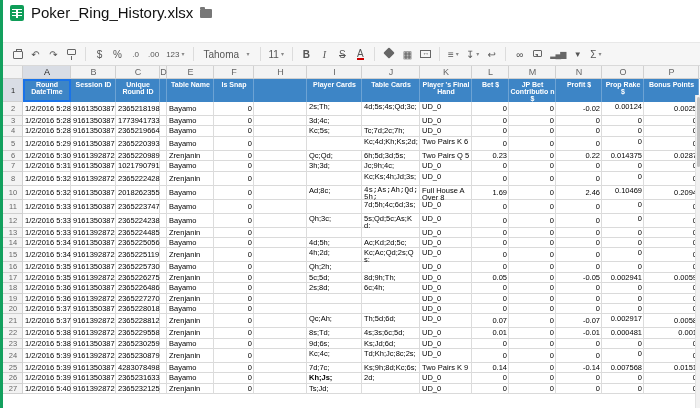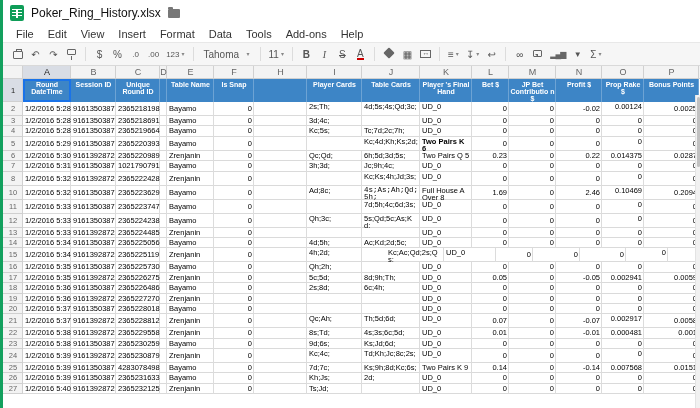--- a/index.html
+++ b/index.html
@@ -5,21 +5,21 @@
   *{margin:0;padding:0;box-sizing:border-box}
   html,body{background:#fff}
   body{font-family:"Liberation Sans",sans-serif}
   .stage{position:relative;width:700px;height:408px;overflow:hidden;background:#fff;border-left:3px solid #13a05e}
   
   .titlebar{height:25px;display:flex;align-items:center;gap:7px;padding-left:7px}
   .sheets-icon{width:14px;height:16px;background:#0f9d58;border-radius:2px;position:relative;flex:0 0 auto}
   .sheets-icon::after{content:"";position:absolute;left:2px;right:2px;top:4px;bottom:3px;
     background:linear-gradient(to right,transparent 0 45%,#fff 45% 58%,transparent 58%),
                repeating-linear-gradient(to bottom,#fff 0 1px,transparent 1px 3px)}
-  .doc-title{font-size:12px;color:#111}
+  .doc-title{font-size:15px;color:#111}
   .folder-icon{width:12px;height:9px;background:#777;border-radius:1px;position:relative;margin-top:2px;cursor:pointer}
   .folder-icon::before{content:"";position:absolute;top:-2px;left:0;width:5px;height:2px;background:#777;border-radius:1px 1px 0 0}
   
   .menubar{height:17px;display:flex;align-items:center;padding-left:6px;font-size:11px;color:#333}
   .mi{padding:0 7px;cursor:pointer;white-space:nowrap}
   .status{color:#9a9a9a;margin-left:10px;font-size:11px;white-space:nowrap}
   
   .toolbar{height:24px;background:#f6f6f6;border-top:1px solid #e8e8e8;border-bottom:1px solid #d9d9d9;display:flex;align-items:center;padding:0 6px;gap:1px;overflow:hidden}
   .tbtn{height:18px;min-width:17px;padding:0 3px;display:flex;align-items:center;justify-content:center;gap:2px;border-radius:2px;cursor:pointer;color:#555}
   .tlbl{font-size:10px;color:#555;white-space:nowrap}
@@ -74,31 +74,20 @@
 
 <div class="stage">
 
   <div class="titlebar">
     <span class="sheets-icon"></span>
     <span class="doc-title">Poker_Ring_History.xlsx</span>
     <span class="folder-icon"></span>
   </div>
 
   <div class="menubar">
-    <span style="display:flex">
-        <span class="mi">File</span>
-        <span class="mi">Edit</span>
-        <span class="mi">View</span>
-        <span class="mi">Insert</span>
-        <span class="mi">Format</span>
-        <span class="mi">Data</span>
-        <span class="mi">Tools</span>
-        <span class="mi">Add-ons</span>
-        <span class="mi">Help</span>
-      </span>
   </div>
 
   <div class="toolbar">
       <span class="tbtn">
         <span class="ticon i-print"></span>
       </span>
       <span class="tbtn">
         <span class="tlbl">↶</span>
       </span>
       <span class="tbtn">
@@ -242,21 +231,21 @@
           <div class="c a-r" style="width: 37px;">0</div>
           <div class="c a-r" style="width: 47px;">0</div>
           <div class="c a-r" style="width: 46px;">-0.02</div>
           <div class="c a-r wrap" style="width: 42px;">0.00124</div>
           <div class="c a-r" style="width: 55px;">0.0025</div>
         </div>
         <div class="r">
           <div class="rn">3</div>
           <div class="c a-l" style="width: 48px;">1/2/2016 5:28:</div>
           <div class="c a-r" style="width: 45px;">9161350387</div>
-          <div class="c a-r" style="width: 44px;">2365218691</div>
+          <div class="c a-r" style="width: 44px;">1773941733</div>
           <div class="c a-l" style="width: 7px;"></div>
           <div class="c a-l" style="width: 47px;">Bayamo</div>
           <div class="c a-r" style="width: 40px;">0</div>
           <div class="c a-l" style="width: 53px;"></div>
           <div class="c a-l wrap" style="width: 55px;">3d;4c;</div>
           <div class="c a-l wrap" style="width: 58px;"></div>
           <div class="c a-l wrap" style="width: 52px;">UD_0</div>
           <div class="c a-r" style="width: 37px;">0</div>
           <div class="c a-r" style="width: 47px;">0</div>
           <div class="c a-r" style="width: 46px;">0</div>
@@ -285,21 +274,21 @@
           <div class="rn">5</div>
           <div class="c a-l" style="width: 48px;">1/2/2016 5:29:</div>
           <div class="c a-r" style="width: 45px;">9161350387</div>
           <div class="c a-r" style="width: 44px;">2365220393</div>
           <div class="c a-l" style="width: 7px;"></div>
           <div class="c a-l" style="width: 47px;">Bayamo</div>
           <div class="c a-r" style="width: 40px;">0</div>
           <div class="c a-l" style="width: 53px;"></div>
           <div class="c a-l wrap" style="width: 55px; margin-top: 33px;">6c;Qs;</div>
           <div class="c a-l wrap" style="width: 58px;">Kc;4d;Kh;Ks;2d;</div>
-          <div class="c a-l wrap" style="width: 52px; font-weight: bold;">Two Pairs K 6</div>
+          <div class="c a-l wrap" style="width: 52px;">Two Pairs K 6</div>
           <div class="c a-r" style="width: 37px;">0</div>
           <div class="c a-r" style="width: 47px;">0</div>
           <div class="c a-r" style="width: 46px;">0</div>
           <div class="c a-r wrap" style="width: 42px;">0</div>
           <div class="c a-r" style="width: 55px;">0</div>
         </div>
         <div class="r">
           <div class="rn">6</div>
           <div class="c a-l" style="width: 48px;">1/2/2016 5:30:</div>
           <div class="c a-r" style="width: 45px;">9161392872</div>
@@ -350,21 +339,21 @@
           <div class="c a-r" style="width: 37px;">0</div>
           <div class="c a-r" style="width: 47px;">0</div>
           <div class="c a-r" style="width: 46px;">0</div>
           <div class="c a-r wrap" style="width: 42px;">0</div>
           <div class="c a-r" style="width: 55px;">0</div>
         </div>
         <div class="r tall">
           <div class="rn">10</div>
           <div class="c a-l" style="width: 48px;">1/2/2016 5:32:</div>
           <div class="c a-r" style="width: 45px;">9161350387</div>
-          <div class="c a-r" style="width: 44px;">2365223629</div>
+          <div class="c a-r" style="width: 44px;">2018262355</div>
           <div class="c a-l" style="width: 7px;"></div>
           <div class="c a-l" style="width: 47px;">Bayamo</div>
           <div class="c a-r" style="width: 40px;">0</div>
           <div class="c a-l" style="width: 53px;"></div>
           <div class="c a-l wrap" style="width: 55px;">Ad;8c;</div>
           <div class="c a-l wrap" style="width: 58px; font-family: Liberation Mono, monospace;">4s;As;Ah;Qd;5h;</div>
           <div class="c a-l wrap" style="width: 52px;">Full House A Over 8</div>
           <div class="c a-r" style="width: 37px;">1.69</div>
           <div class="c a-r" style="width: 47px;">0</div>
           <div class="c a-r" style="width: 46px;">2.46</div>
@@ -446,21 +435,21 @@
         <div class="r tall">
           <div class="rn">15</div>
           <div class="c a-l" style="width: 48px;">1/2/2016 5:34:</div>
           <div class="c a-r" style="width: 45px;">9161392872</div>
           <div class="c a-r" style="width: 44px;">2365225119</div>
           <div class="c a-l" style="width: 7px;"></div>
           <div class="c a-l" style="width: 47px;">Zrenjanin</div>
           <div class="c a-r" style="width: 40px;">0</div>
           <div class="c a-l" style="width: 53px;"></div>
           <div class="c a-l wrap" style="width: 55px;">4h;2d;</div>
-          <div class="c a-l wrap" style="width: 58px; margin-left: 24px;">Kc;Ac;Qd;2s;Qs;</div>
+          <div class="c a-l wrap" style="width: 58px;">Kc;Ac;Qd;2s;Qs;</div>
           <div class="c a-l wrap" style="width: 52px;">UD_0</div>
           <div class="c a-r" style="width: 37px;">0</div>
           <div class="c a-r" style="width: 47px;">0</div>
           <div class="c a-r" style="width: 46px;">0</div>
           <div class="c a-r wrap" style="width: 42px;">0</div>
           <div class="c a-r" style="width: 55px;">0</div>
         </div>
         <div class="r">
           <div class="rn">16</div>
           <div class="c a-l" style="width: 48px;">1/2/2016 5:35:</div>
@@ -643,21 +632,21 @@
         </div>
         <div class="r">
           <div class="rn">26</div>
           <div class="c a-l" style="width: 48px;">1/2/2016 5:39:</div>
           <div class="c a-r" style="width: 45px;">9161350387</div>
           <div class="c a-r" style="width: 44px;">2365231633</div>
           <div class="c a-l" style="width: 7px;"></div>
           <div class="c a-l" style="width: 47px;">Bayamo</div>
           <div class="c a-r" style="width: 40px;">0</div>
           <div class="c a-l" style="width: 53px;"></div>
-          <div class="c a-l wrap" style="width: 55px;">Kh;Js;</div>
+          <div class="c a-l wrap" style="width: 55px; font-weight: bold;">Kh;Js;</div>
           <div class="c a-l wrap" style="width: 58px;">2d;</div>
           <div class="c a-l wrap" style="width: 52px;">UD_0</div>
           <div class="c a-r" style="width: 37px;">0</div>
           <div class="c a-r" style="width: 47px;">0</div>
           <div class="c a-r" style="width: 46px;">0</div>
           <div class="c a-r wrap" style="width: 42px;">0</div>
           <div class="c a-r" style="width: 55px;">0</div>
         </div>
         <div class="r">
           <div class="rn">27</div>

